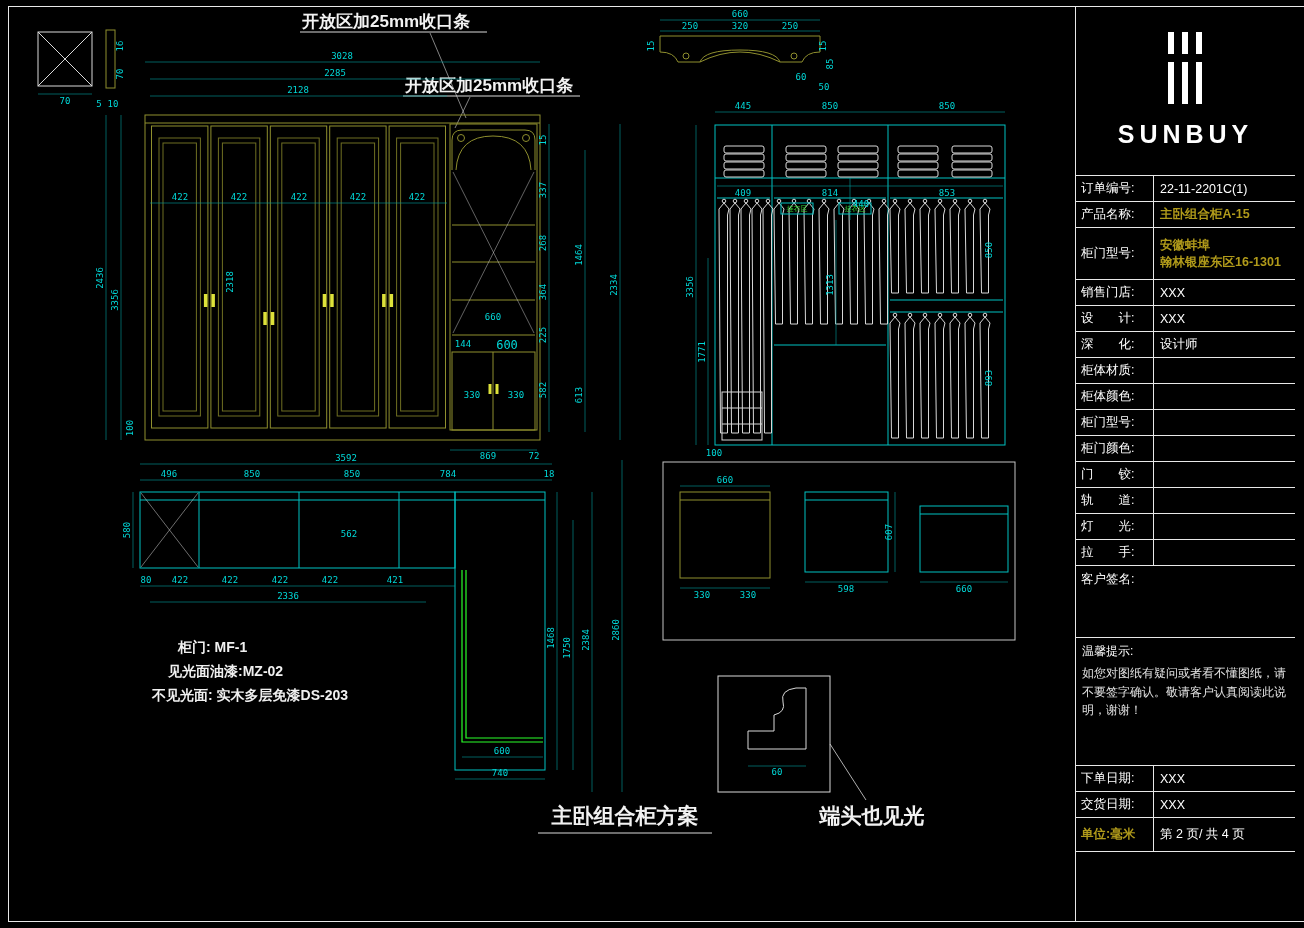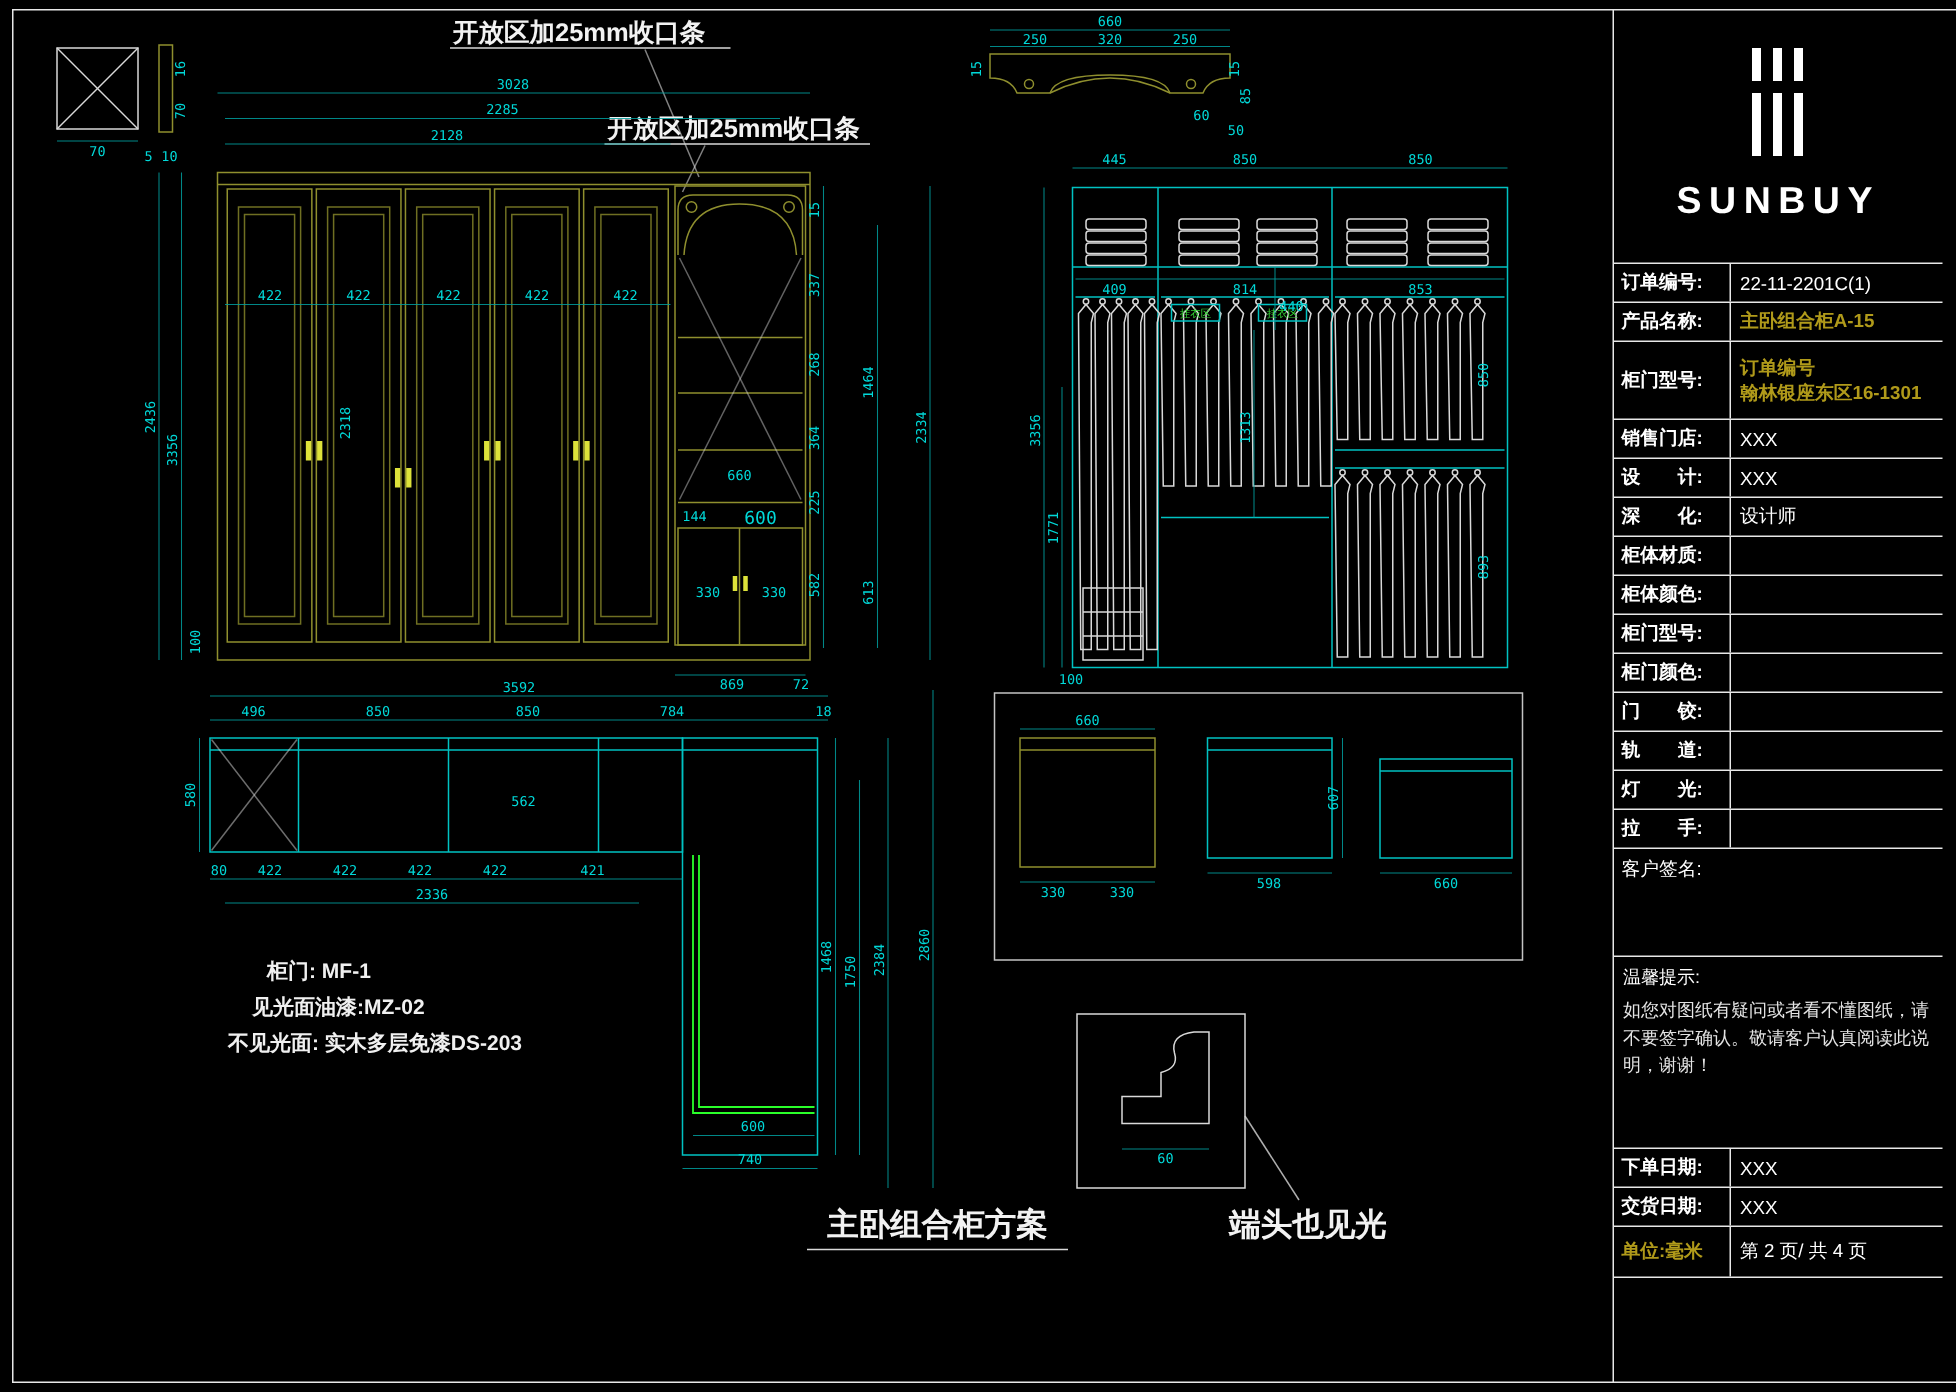--- a/index.html
+++ b/index.html
@@ -23,21 +23,21 @@
   .zlbl{fill:#35d435;font-size:7px;text-anchor:middle;}
   
   .tb{position:absolute;left:1075px;top:6px;width:220px;height:916px;box-sizing:border-box;
       border-left:1px solid #e8e8e8;display:flex;flex-direction:column;color:#fff;}
   .tb-logo{height:170px;min-height:170px;border-bottom:1px solid #e8e8e8;display:flex;
       flex-direction:column;align-items:center;justify-content:center;gap:16px;box-sizing:border-box;}
   .logo-text{font-size:25px;font-weight:bold;letter-spacing:5px;color:#fff;}
   .tb-row{height:26px;min-height:26px;border-bottom:1px solid #e8e8e8;display:flex;align-items:stretch;
       font-size:12.5px;box-sizing:border-box;}
   .tb-l{width:78px;min-width:78px;border-right:1px solid #e8e8e8;display:flex;align-items:center;
-      padding-left:5px;box-sizing:border-box;font-weight:bold;}
+      padding-left:5px;box-sizing:border-box;}
   .tb-v{flex:1;display:flex;align-items:center;padding-left:6px;box-sizing:border-box;}
   .tb-row.addr{height:52px;min-height:52px;}
   .addr .tb-v{flex-direction:column;align-items:flex-start;justify-content:center;line-height:1.35;}
   .gold-t{color:#b09a1a;font-weight:bold;}
   .tb-sign{height:72px;min-height:72px;border-bottom:1px solid #e8e8e8;padding:5px;font-size:12.5px;
       box-sizing:border-box;}
   .tb-notice{height:128px;min-height:128px;border-bottom:1px solid #e8e8e8;padding:5px 6px;font-size:12px;
       box-sizing:border-box;}
   .tb-notice p{margin:4px 0 0;line-height:1.55;color:#e4e4e4;}
   .tb-row.last{height:34px;min-height:34px;}
@@ -381,21 +381,21 @@
       <span class="tb-l">订单编号:</span>
       <span class="tb-v">22-11-2201C(1)</span>
     </div>
     <div class="tb-row">
       <span class="tb-l">产品名称:</span>
       <span class="tb-v gold-t">主卧组合柜A-15</span>
     </div>
     <div class="tb-row addr">
       <span class="tb-l">柜门型号:</span>
       <span class="tb-v gold-t">
-        <span>订单编号</span>
+        <span>安徽蚌埠</span>
         <span>翰林银座东区16-1301</span>
       </span>
     </div>
     <div class="tb-row">
       <span class="tb-l">销售门店:</span>
       <span class="tb-v">XXX</span>
     </div>
     <div class="tb-row">
       <span class="tb-l">设　　计:</span>
       <span class="tb-v">XXX</span>

